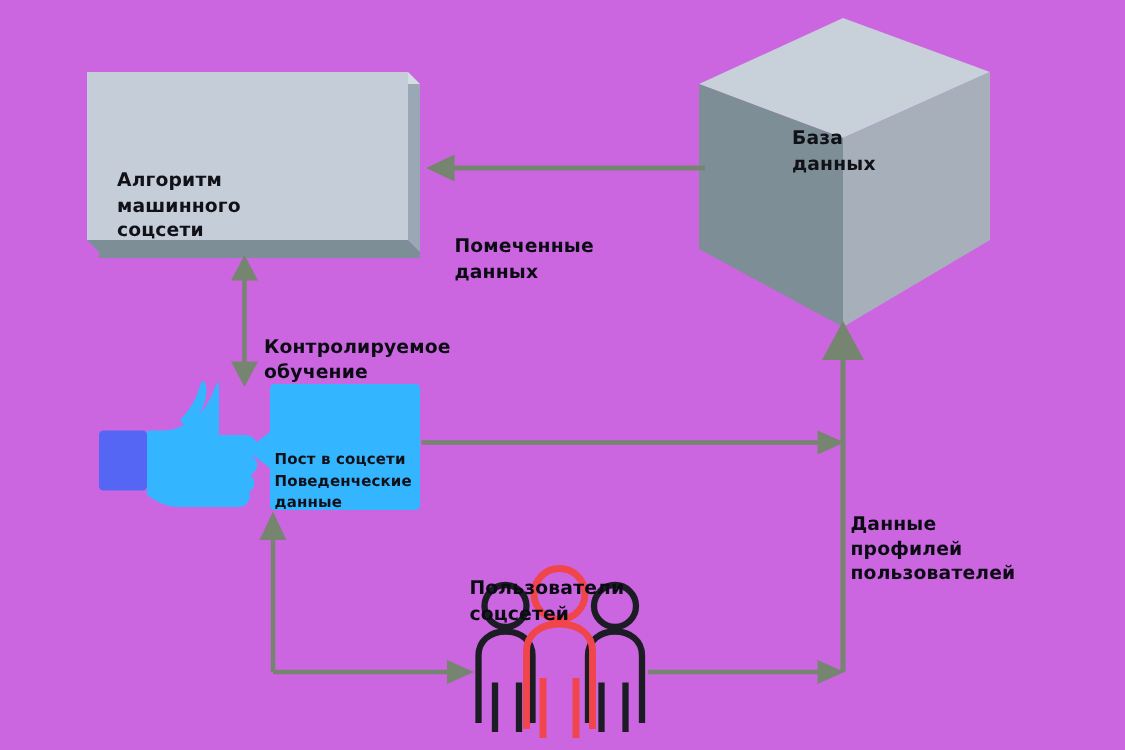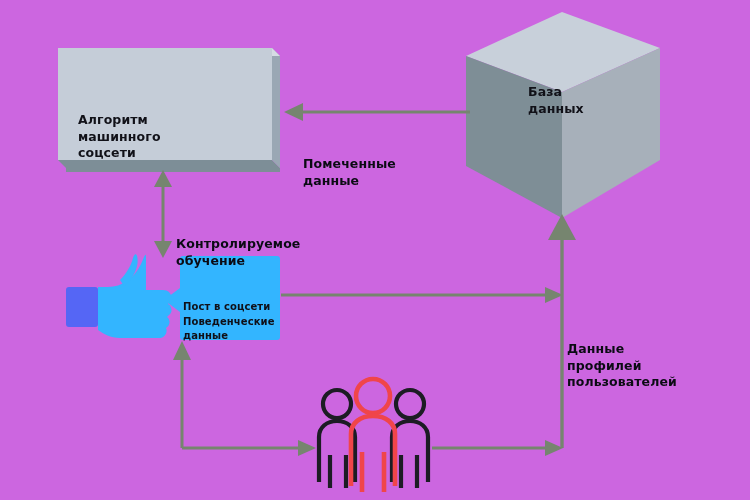--- a/index.html
+++ b/index.html
@@ -48,21 +48,21 @@
     font-size: 12.5px;
     color: #111118;
   }
   .lbl-labeled {
     left: 303px;
     top: 120px;
     font-size: 12.5px;
   }
   .lbl-supervised {
     left: 176px;
-    top: 200px;
+    top: 187px;
     font-size: 12.5px;
   }
   .lbl-post {
     left: 183px;
     top: 264px;
     font-size: 10px;
     line-height: 1.45;
     color: #101018;
   }
   .lbl-profile {
@@ -193,27 +193,29 @@
   </svg>
 
   <div class="lbl lbl-ml">Алгоритм
 машинного
 соцсети</div>
 
   <div class="lbl lbl-db">База
 данных</div>
 
   <div class="lbl lbl-labeled">Помеченные
-данные</div>
+данных</div>
 
   <div class="lbl lbl-supervised">Контролируемое
 обучение</div>
 
   <div class="lbl lbl-post">Пост в соцсети
 Поведенческие
 данные</div>
 
   <div class="lbl lbl-profile">Данные
 профилей
 пользователей</div>
 
+  <div class="lbl lbl-users">Пользователи
+соцсетей</div>
 
 </div>
 
 </body></html>

